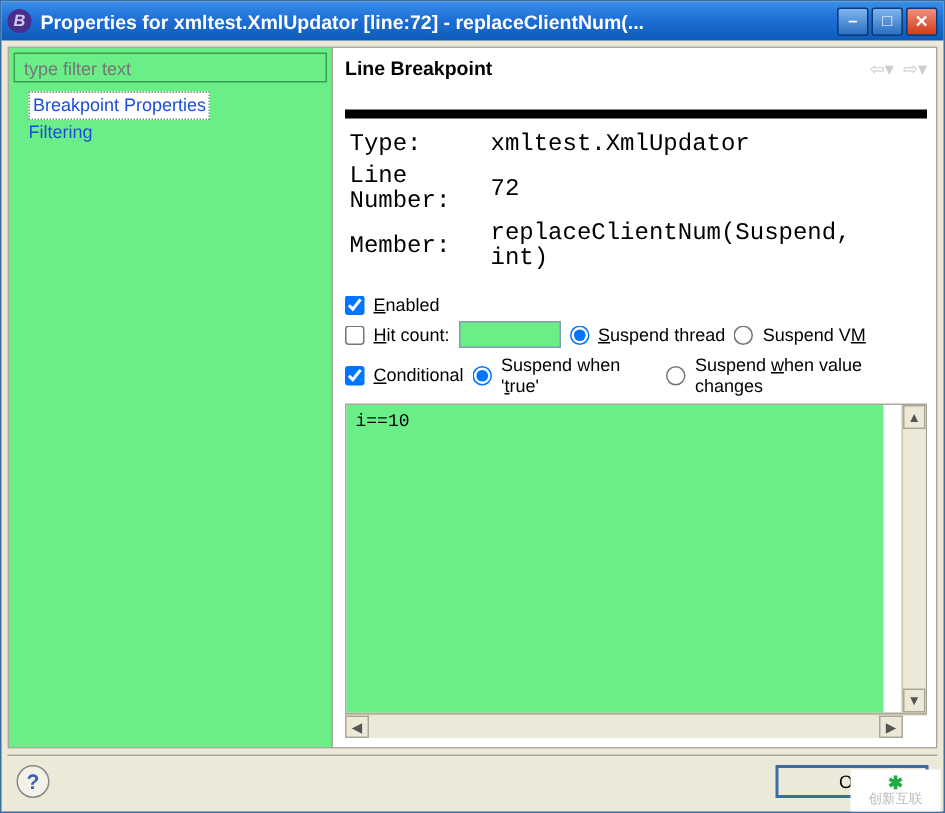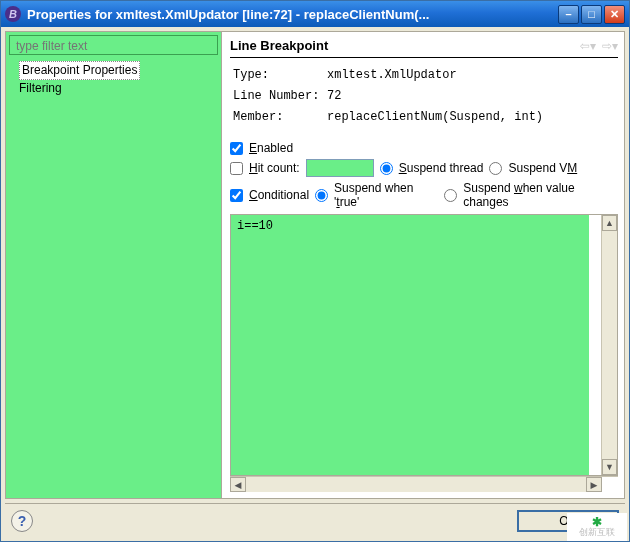--- a/index.html
+++ b/index.html
@@ -10,29 +10,29 @@
   .titlebar .app-icon { width:16px; height:16px; background:#4a2f8a; border-radius:50%; margin-right:6px; display:inline-flex; align-items:center; justify-content:center; font-style:italic; font-weight:bold; font-size:11px; color:#d2c7ef; }
   .titlebar-text { flex:1; white-space:nowrap; overflow:hidden; text-overflow:ellipsis; font-weight:bold; }
   .win-btns { display:flex; gap:2px; }
   .win-btn { width:21px; height:19px; border:1px solid #0a3a7a; background:linear-gradient(to bottom,#7fb5f0,#2a6fc0); color:#fff; display:flex; align-items:center; justify-content:center; font-weight:bold; font-size:11px; cursor:pointer; border-radius:2px; }
   .win-btn.close { background:linear-gradient(to bottom,#f28f7a,#d23c1a); }
   .client { flex:1; display:flex; flex-direction:column; padding:4px; gap:4px; }
   .top-area { flex:1; display:flex; border:1px solid #aca899; background:#fff; }
   .sidebar { width:216px; background:#6aee88; border-right:1px solid #aca899; padding:3px; display:flex; flex-direction:column; gap:4px; }
   .filterbox { height:20px; border:1px solid #3aa050; background:#6aee88; padding:2px 4px; color:#2c8c3e; }
   .filterbox input { width:100%; border:none; background:transparent; outline:none; font-size:12px; color:#2c8c3e; }
-  .tree { padding:2px 4px 4px 10px; color:#000000; line-height:17px; }
+  .tree { padding:2px 4px 4px 10px; color:#1d4ed8; line-height:17px; }
   .tree-item.selected { background:#fff; border:1px dotted #888; padding:0 2px; display:inline-block; }
   .tree-item { display:block; cursor:pointer; }
   .main { flex:1; background:#fff; padding:6px 6px 6px 8px; display:flex; flex-direction:column; position:relative; }
-  .main-header { display:flex; align-items:center; border-bottom:1px solid #000000; padding-bottom:4px; margin-bottom:6px;justify-content:center; }
+  .main-header { display:flex; align-items:center; border-bottom:6px solid #000000; padding-bottom:20px; margin-bottom:6px;justify-content:center; }
   .main-title { font-weight:bold; font-size:13px; flex:1; }
   .nav-arrows { display:flex; gap:6px; color:#ccc; }
   .nav-arrow { cursor:pointer; }
-  .info-grid { font-family:"SimSun","Courier New",monospace; font-size:12px; color:#000; line-height:17px; margin-bottom:10px; }
+  .info-grid { font-family:"SimSun","Courier New",monospace; font-size:16px; color:#000; line-height:17px; margin-bottom:10px; }
   .info-grid td:first-child { width:92px; }
   .row { display:flex; align-items:center; gap:6px; margin:2px 0; font-family:"SimSun",sans-serif; }
   label.ck { display:inline-flex; align-items:center; gap:4px; cursor:pointer; }
   label.ck input { margin:0 2px 0 0; }
   .u { text-decoration:underline; }
   .countbox { width:68px; height:18px; border:1px solid #7f9db9; background:#6aee88; padding:1px 3px; }
   .countbox input { width:100%; border:none; background:transparent; outline:none; }
   .condbox-wrap { flex:1; border:1px solid #aca899; margin-top:3px; position:relative; display:flex;gap:12px; }
   .condbox { flex:1; background:#6aee88; padding:4px 6px; font-family:"Courier New",monospace; font-size:12px; color:#000; outline:none; border:none; resize:none; }
   .scrollbar-v { width:16px; background:#ece9d8; border-left:1px solid #c8c4b2; position:relative; }

